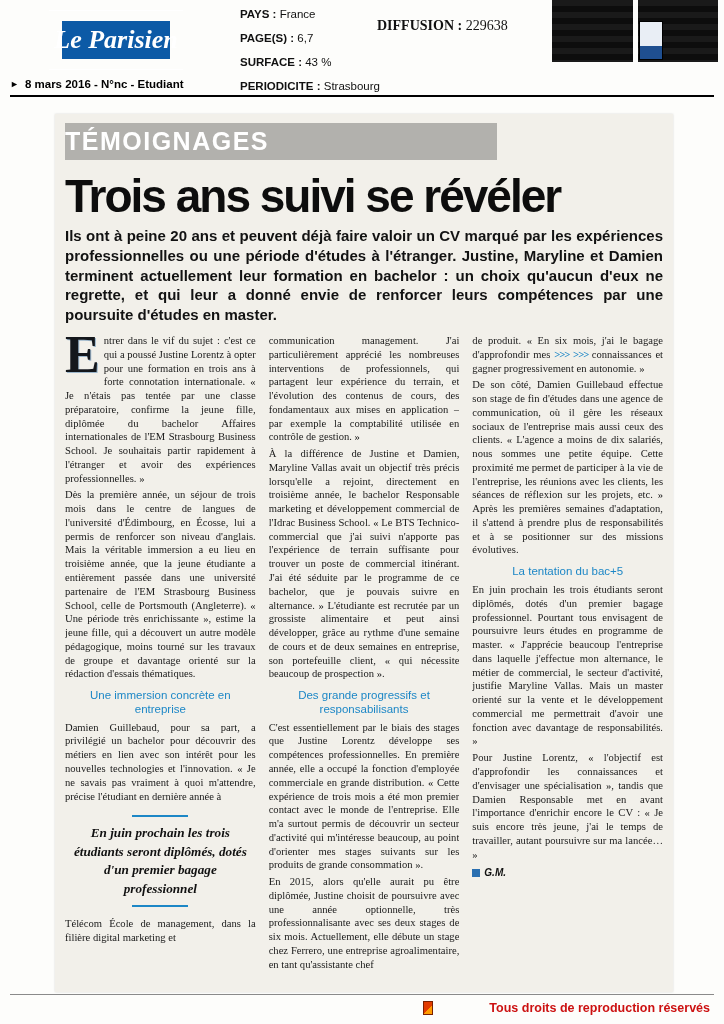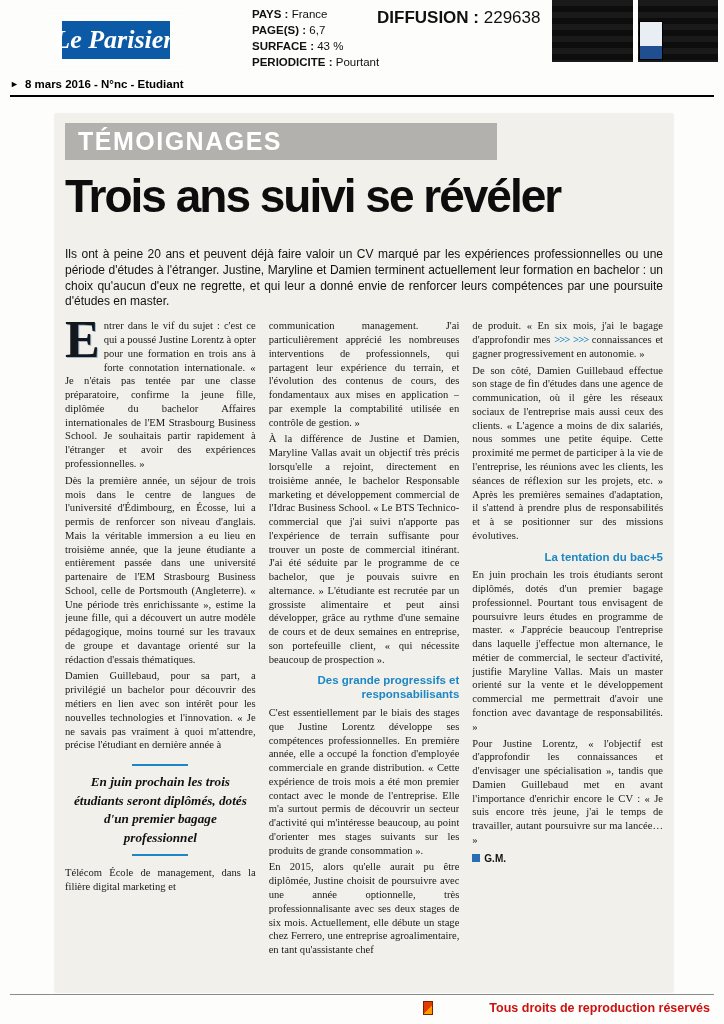--- a/index.html
+++ b/index.html
@@ -6,61 +6,61 @@
   html,body { width:724px; }
   body { font-family:"Liberation Sans",sans-serif; background:#ffffff; }
   .page { position:relative; width:724px; height:1024px; background:#fdfdfb; overflow:hidden; }
 
   
   .logo { position:absolute; left:62px; top:21px; width:108px; height:38px;
           background:#0c5aa6; display:flex; align-items:center; justify-content:center; }
   .logo-inner { color:#ffffff; font-family:"Liberation Serif",serif; font-style:italic;
                 font-weight:bold; font-size:26px; border-top:1px solid #fff;
                 border-bottom:1px solid #fff; padding:14px 5px; white-space:nowrap; }
-  .meta-block { position:absolute; left:252px; top:8px; display:flex; flex-direction:column; gap:4px; }
+  .meta-block { position:absolute; left:240px; top:8px; display:flex; flex-direction:column; gap:12px; }
   .meta-row { font-size:11.5px; color:#111; white-space:nowrap; }
   .meta-label { font-weight:bold; }
-  .diffusion-block { position:absolute; left:377px; top:8px; font-size:17px; color:#111; white-space:nowrap; }
+  .diffusion-block { position:absolute; left:377px; top:18px; font-size:14px; color:#111; white-space:nowrap;font-family:Liberation Serif, serif; }
   .thumbs { position:absolute; right:6px; top:0; width:166px; height:62px; display:flex; gap:5px; }
   .thumb { flex:1; background:#141414; position:relative;
            background-image:repeating-linear-gradient(180deg,#1a1a1a 0 6px,#0d0d0d 6px 12px); }
   .thumb-cover { position:absolute; left:2px; bottom:3px; width:22px; height:37px;
                  background:#e9eef5; border-bottom:13px solid #1f4f90; box-shadow:0 0 0 1px #000; }
   .dateline { position:absolute; left:10px; top:78px; font-size:11.5px; font-weight:bold;
               color:#000; display:flex; align-items:center; gap:6px; }
   .dateline-arrow { font-size:9px; }
   .header-rule { position:absolute; left:10px; right:10px; top:95px; height:2px; background:#000; }
 
   
   .article { position:absolute; left:55px; top:114px; width:618px; height:878px;
              background:#f2f0ea; padding:9px 10px; box-shadow:0 0 2px rgba(0,0,0,.15); }
   .kicker { width:432px; height:37px; background:#b2b1ad; color:#ffffff;
             font-weight:bold; font-size:25px; letter-spacing:1.5px; line-height:37px;
-            padding-left:13px; }
+            }
   .headline { margin-top:9px; font-family:"Liberation Sans",sans-serif; font-weight:bold;
               font-size:46px; letter-spacing:-2px; color:#0d0d0d; white-space:nowrap; }
-  .lede { margin-top:24px; font-size:12px; font-weight:normal; color:#121212;
+  .lede { margin-top:3px; font-size:15px; font-weight:bold; color:#121212;
           line-height:1.32; text-align:justify; }
 
   .cols { margin-top:9px; display:flex; gap:13px; height:680px; overflow:hidden; }
   .col { flex:1; font-family:"Liberation Serif",serif; font-size:10.6px; line-height:1.3;
          color:#191919; text-align:justify; hyphens:auto; overflow:hidden; }
   .col p { margin-bottom:3px; }
 
   .dropcap { float:left; font-family:"Liberation Serif",serif; font-weight:bold;
              font-size:52px; line-height:42px; padding-right:4px; color:#14171c;
              text-shadow:1px 1px 0 #9db7cc; }
-  .subhead { font-family:"Liberation Sans",sans-serif; font-weight:bold; font-size:11.5px;
-             color:#1d87c6; line-height:1.2; margin:8px 0 4px 0; text-align:right; }
+  .subhead { font-family:"Liberation Sans",sans-serif; font-weight:normal; font-size:11.5px;
+             color:#1d87c6; line-height:1.2; margin:8px 0 4px 0; text-align:center; }
   .pullquote { margin:12px 6px 10px 6px; text-align:center; font-weight:bold; font-style:italic;
                font-size:13.2px; line-height:1.4; color:#111; }
   .quote-rule { width:56px; height:2px; background:#1d87c6; margin:0 auto 7px auto; }
   .quote-rule.bottom { margin:7px auto 0 auto; }
   .cont-marker { color:#1d87c6; font-weight:bold; font-style:italic; letter-spacing:-1px; }
-  .byline { margin-top:5px; display:flex; align-items:center; gap:4px; text-align:center; }
+  .byline { margin-top:5px; display:flex; align-items:center; gap:4px; text-align:center;font-style:italic; }
   .byline-square { width:8px; height:8px; background:#2a6fb0; flex:0 0 auto; }
   .byline-name { font-family:"Liberation Sans",sans-serif; font-weight:bold; font-size:10px; color:#111; }
 
   
   .footer-rule { position:absolute; left:10px; right:10px; top:994px; height:1px; background:#8a8a8a; }
   .rights { position:absolute; right:14px; top:1001px; display:flex; align-items:center; gap:8px; }
   .rights-logo { width:10px; height:14px; background:linear-gradient(135deg,#e23b00 0 55%,#ff9c00 55% 100%);
                  box-shadow:0 0 0 1px #7a2000 inset; }
   .rights-text { color:#cc1111; font-weight:bold; font-size:12.5px;margin-left:48px; }
 </style>
@@ -81,21 +81,21 @@
     <div class="meta-row">
       <span class="meta-label">PAGE(S) :</span>
       <span>6,7</span>
     </div>
     <div class="meta-row">
       <span class="meta-label">SURFACE :</span>
       <span>43 %</span>
     </div>
     <div class="meta-row">
       <span class="meta-label">PERIODICITE :</span>
-      <span>Pourtant</span>
+      <span>Strasbourg</span>
     </div>
   </div>
 
   <div class="diffusion-block">
     <span class="meta-label">DIFFUSION :</span>
     <span>229638</span>
   </div>
 
   <div class="thumbs">
     <div class="thumb"></div>
@@ -116,20 +116,21 @@
 
     <h1 class="headline">Trois ans suivi se révéler</h1>
 
     <p class="lede">Ils ont à peine 20 ans et peuvent déjà faire valoir un CV marqué par les expériences professionnelles ou une période d'études à l'étranger. Justine, Maryline et Damien terminent actuellement leur formation en bachelor : un choix qu'aucun d'eux ne regrette, et qui leur a donné envie de renforcer leurs compétences par une poursuite d'études en master.</p>
 
     <div class="cols">
 
       <div class="col">
         <p><span class="dropcap">E</span><span>ntrer dans le vif du sujet : c'est ce qui a poussé Justine Lorentz à opter pour une formation en trois ans à forte connotation internationale. « Je n'étais pas tentée par une classe préparatoire, confirme la jeune fille, diplômée du bachelor Affaires internationales de l'EM Strasbourg Business School. Je souhaitais partir rapidement à l'étranger et avoir des expériences professionnelles. »</span></p>
         <p>Dès la première année, un séjour de trois mois dans le centre de langues de l'université d'Édimbourg, en Écosse, lui a permis de renforcer son niveau d'anglais. Mais la véritable immersion a eu lieu en troisième année, que la jeune étudiante a entièrement passée dans une université partenaire de l'EM Strasbourg Business School, celle de Portsmouth (Angleterre). « Une période très enrichissante », estime la jeune fille, qui a découvert un autre modèle pédagogique, moins tourné sur les travaux de groupe et davantage orienté sur la rédaction d'essais thématiques.</p>
+        <h3 class="subhead">Une immersion concrète en entreprise</h3>
         <p>Damien Guillebaud, pour sa part, a privilégié un bachelor pour découvrir des métiers en lien avec son intérêt pour les nouvelles technologies et l'innovation. « Je ne savais pas vraiment à quoi m'attendre, précise l'étudiant en dernière année à</p>
         <div class="pullquote">
           <div class="quote-rule"></div>
           <div>En juin prochain les trois étudiants seront diplômés, dotés d'un premier bagage professionnel</div>
           <div class="quote-rule bottom"></div>
         </div>
         <p>Télécom École de management, dans la filière digital marketing et</p>
       </div>
 
       <div class="col">
@@ -141,21 +142,21 @@
       </div>
 
       <div class="col">
         <p><span>de produit. « En six mois, j'ai le bagage d'approfondir mes</span>
           <span class="cont-marker">&gt;&gt;&gt;</span>
           <span class="cont-marker">&gt;&gt;&gt;</span>
           <span>connaissances et gagner progressivement en autonomie. »</span></p>
         <p>De son côté, Damien Guillebaud effectue son stage de fin d'études dans une agence de communication, où il gère les réseaux sociaux de l'entreprise mais aussi ceux des clients. « L'agence a moins de dix salariés, nous sommes une petite équipe. Cette proximité me permet de participer à la vie de l'entreprise, les réunions avec les clients, les séances de réflexion sur les projets, etc. » Après les premières semaines d'adaptation, il s'attend à prendre plus de responsabilités et à se positionner sur des missions évolutives.</p>
         <h3 class="subhead">La tentation du bac+5</h3>
         <p>En juin prochain les trois étudiants seront diplômés, dotés d'un premier bagage professionnel. Pourtant tous envisagent de poursuivre leurs études en programme de master. « J'apprécie beaucoup l'entreprise dans laquelle j'effectue mon alternance, le métier de commercial, le secteur d'activité, justifie Maryline Vallas. Mais un master orienté sur la vente et le développement commercial me permettrait d'avoir une fonction avec davantage de responsabilités. »</p>
-        <p>Pour Justine Lorentz, « l'objectif est d'approfondir les connaissances et d'envisager une spécialisation », tandis que Damien Guillebaud met en avant l'importance d'enrichir encore le CV : « Je suis encore très jeune, j'ai le temps de travailler, autant poursuivre sur ma lancée… »</p>
+        <p>Pour Justine Lorentz, « l'objectif est d'approfondir les connaissances et d'envisager une spécialisation », tandis que Damien Responsable met en avant l'importance d'enrichir encore le CV : « Je suis encore très jeune, j'ai le temps de travailler, autant poursuivre sur ma lancée… »</p>
         <div class="byline">
           <span class="byline-square"></span>
           <span class="byline-name">G.M.</span>
         </div>
       </div>
 
     </div>
   </div>
 
   <div class="footer-rule"></div>

